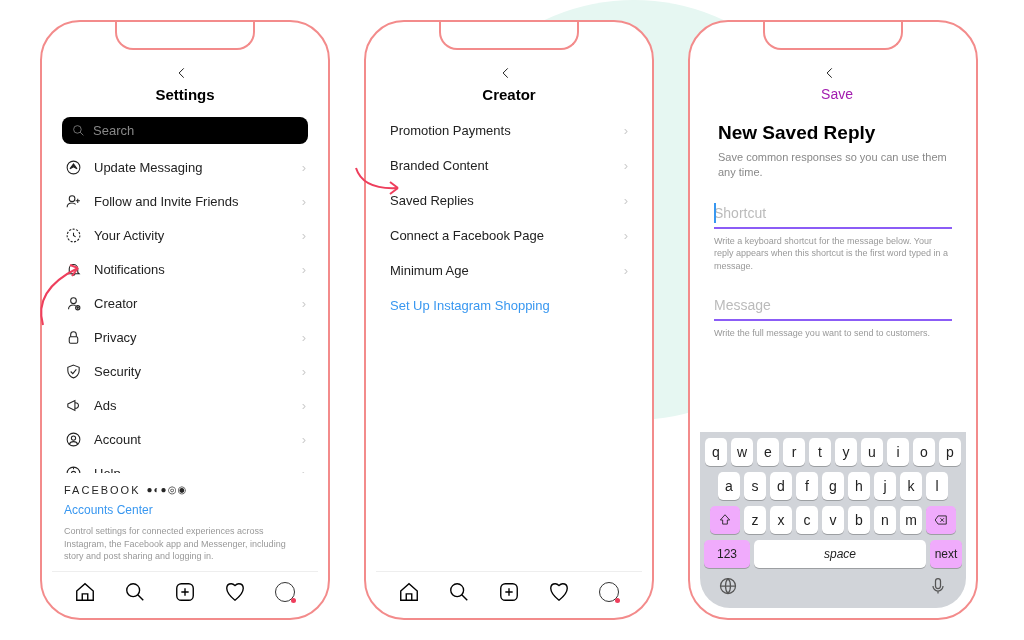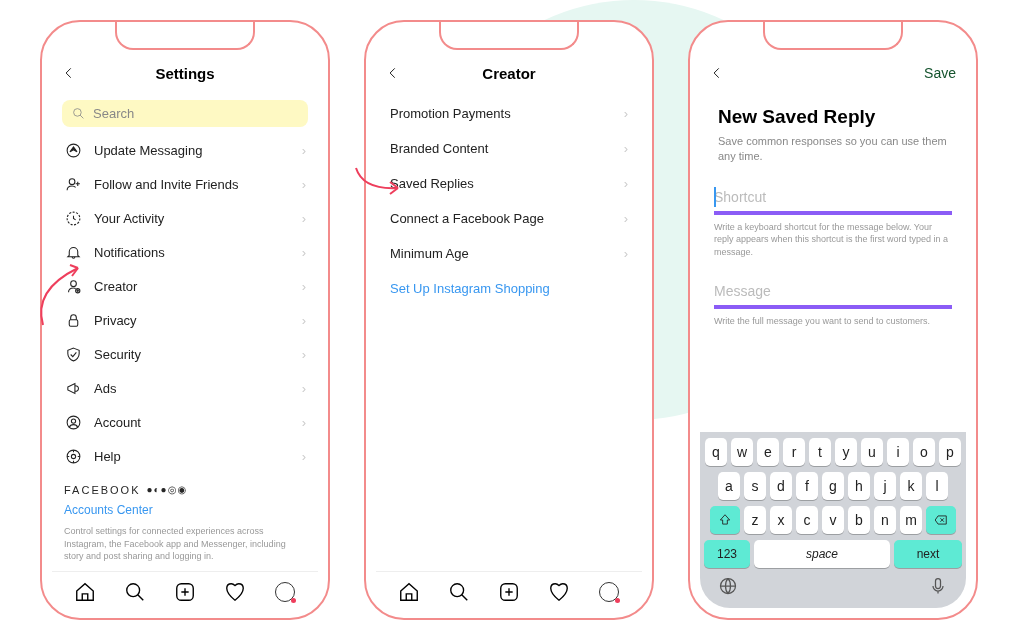--- a/index.html
+++ b/index.html
@@ -2,26 +2,26 @@
 <html><head>
 <meta charset="utf-8">
 <style>
 * { margin: 0; padding: 0; box-sizing: border-box; font-family: -apple-system, BlinkMacSystemFont, "Segoe UI", Helvetica, Arial, sans-serif; }
 body { width: 1024px; height: 640px; background: #fff; position: relative; overflow: hidden; }
 .bg-blob { position: absolute; width: 420px; height: 420px; background: #e6f7f2; border-radius: 50%; top: 0; right: 180px; z-index: 0; }
 .container { display: flex; gap: 34px; padding: 20px 40px; position: relative; z-index: 1; }
 .phone { width: 290px; height: 600px; border: 2px solid #f38b8b; border-radius: 40px; background: #fff; position: relative; padding: 12px; }
 .notch { position: absolute; top: 0; left: 50%; transform: translateX(-50%); width: 140px; height: 28px; border: 2px solid #f38b8b; border-top: none; border-radius: 0 0 18px 18px; background: #fff; }
 .screen { position: absolute; top: 24px; left: 10px; right: 10px; bottom: 10px; display: flex; flex-direction: column; overflow: hidden; }
-.header { display: flex; align-items: center; justify-content: space-between; padding: 14px 10px 10px 10px; }
+.header { display: flex; align-items: center; justify-content: space-between; padding: 14px 10px 10px 10px; flex-direction: column; }
 .header .back { width: 20px; text-align: left; font-size: 22px; color: #000; }
 .header .title { font-size: 15px; font-weight: 600; text-align: center; flex: 1; }
-.header .save { font-size: 14px; color: #14532d; width: 40px; text-align: right; }
+.header .save { font-size: 14px; color: #a21caf; width: 40px; text-align: right; }
 .header .spacer { width: 20px; }
-.search-bar { margin: 4px 10px 6px 10px; background: #fef9c3; border-radius: 8px; padding: 6px 10px; display: flex; align-items: center; gap: 8px; color: #888; font-size: 13px; }
+.search-bar { margin: 4px 10px 6px 10px; background: #000000; border-radius: 8px; padding: 6px 10px; display: flex; align-items: center; gap: 8px; color: #888; font-size: 13px; }
 .list { flex: 1; overflow: hidden; }
 .row { display: flex; align-items: center; padding: 8px 12px; gap: 12px; font-size: 13px; color: #222; }
 .row .icon { width: 18px; height: 18px; display: flex; align-items: center; justify-content: center; color: #222; }
 .row .label { flex: 1; }
 .row .chev { color: #ccc; font-size: 13px; }
 .row.creator { padding: 10px 14px 10px 14px; font-size: 13px; }
 .row.link { color: #3897f0; padding: 10px 14px; }
 .footer { padding: 10px 12px 8px 12px; font-size: 9px; color: #999; line-height: 1.4; }
 .footer .fb-brand { color: #262626; font-size: 11px; letter-spacing: 2px; margin-bottom: 4px; display: flex; gap: 6px; }
 .footer .fb-icons { letter-spacing: 1px; font-size: 10px; }
@@ -30,33 +30,33 @@
 .tab-bar .tab { width: 24px; height: 24px; display: flex; align-items: center; justify-content: center; }
 .profile-dot { width: 20px; height: 20px; border: 1.5px solid #333; border-radius: 50%; position: relative; }
 .profile-dot::after { content: ""; position: absolute; bottom: -2px; right: -2px; width: 5px; height: 5px; background: #ee3e5c; border-radius: 50%; }
 .arrow1 { position: absolute; left: 28px; top: 250px; width: 70px; height: 80px; z-index: 5; }
 .arrow2 { position: absolute; left: 348px; top: 158px; width: 60px; height: 50px; z-index: 5; }
 
 .nsr { padding: 10px 18px; }
 .nsr h2 { font-size: 19px; font-weight: 600; margin-bottom: 6px; }
 .nsr .sub { font-size: 11px; color: #888; line-height: 1.4; }
 .field { padding: 8px 14px 4px 14px; }
-.field .ph { font-size: 14px; color: #bbb; border-bottom: 4px solid #8b5cf6; padding: 6px 0; }
+.field .ph { font-size: 14px; color: #bbb; border-bottom: 2px solid #8b5cf6; padding: 6px 0; }
 .field .ph.cursor { position: relative; }
 .field .ph.cursor::before { content: ""; position: absolute; left: 0; top: 4px; bottom: 4px; width: 2px; background: #3897f0; }
 .field .hint { font-size: 9px; color: #999; padding: 6px 0; line-height: 1.4; }
 .keyboard { margin-top: auto; background: #d1d4d9; padding: 6px 4px 8px 4px; border-radius: 0 0 30px 30px; }
 .kb-row { display: flex; justify-content: center; gap: 4px; margin-bottom: 6px; }
 .key { background: #fff; border-radius: 5px; box-shadow: 0 1px 0 rgba(0,0,0,0.25); width: 22px; height: 28px; display: flex; align-items: center; justify-content: center; font-size: 14px; color: #222; }
-.key.special { background: #5eead4; color: #222; }
+.key.special { background: #f0abfc; color: #222; }
 .key.shift { width: 30px; }
 .key.del { width: 30px; }
 .key.num { width: 46px; font-size: 12px; }
 .key.space { flex: 1; font-size: 12px; font-style: italic; }
-.key.next { width: 68px; font-size: 12px; }
+.key.next { width: 32px; font-size: 12px; }
 .kb-bottom { display: flex; justify-content: space-between; align-items: center; padding: 2px 14px 0 14px; color: #555; }
 .svg-icon { stroke: currentColor; stroke-width: 1.5; fill: none; }
 </style>
 </head>
 <body>
 
 <div class="bg-blob"></div>
 
 <svg class="arrow1" viewBox="0 0 70 80">
   <path d="M 15 75 Q 5 40 50 18" stroke="#ee3e5c" stroke-width="2" fill="none"></path>

